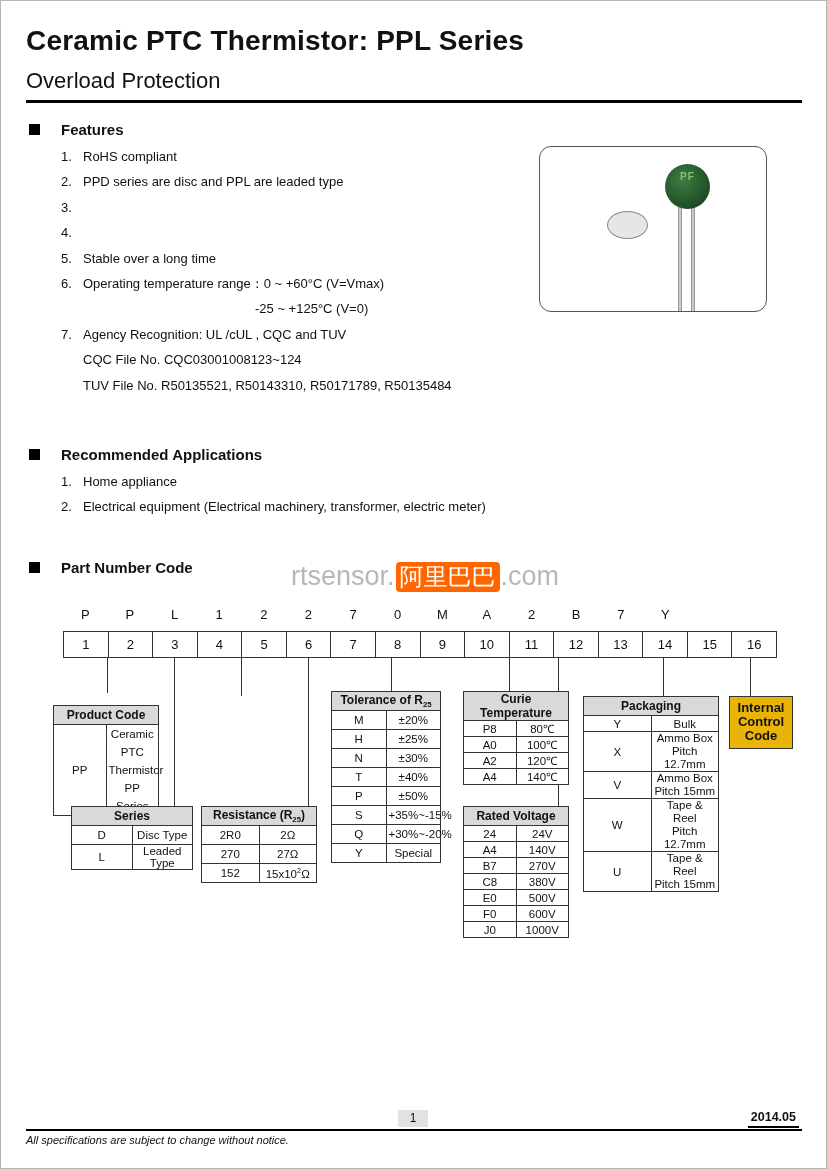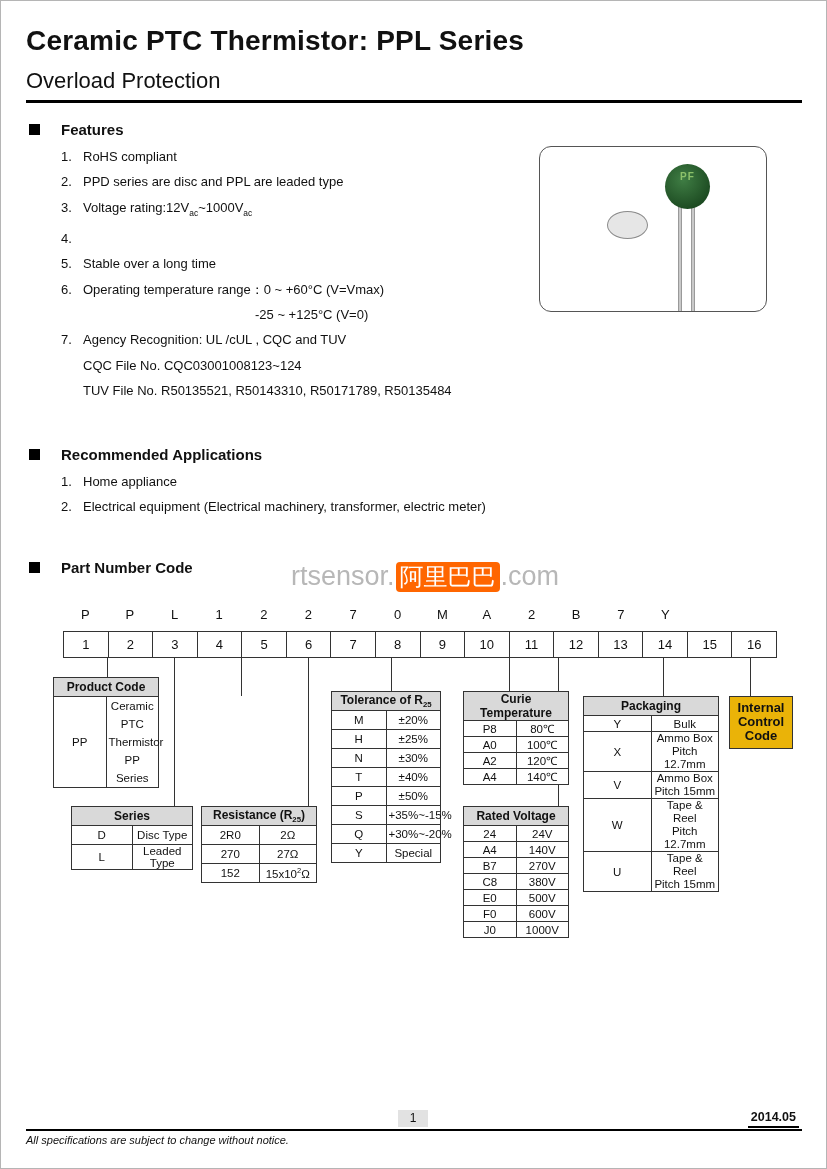--- a/index.html
+++ b/index.html
@@ -45,21 +45,21 @@
   .boxes-row .bcell:first-child { border-left:none; }
 
   .conn { position:absolute; width:1px; background:#333; top:657px; }
 
   
   table.t { position:absolute; border-collapse:collapse; background:#fff; table-layout:fixed; }
   .t th, .t td { border:1px solid #333; }
   .t th { background:#d9d9d9; font-weight:bold; font-size:12px; height:19px; padding:0 2px; text-align:center; }
   .t td { font-size:11.5px; text-align:center; padding:0 2px; }
 
-  .product-code { left:52px; top:676px; width:106px; }
+  .product-code { left:52px; top:704px; width:106px; }
   .product-code td { height:56px; }
   .product-code .code { width:26px; }
   .product-code .multiline div { line-height:18px; }
 
   .series-t { left:70px; top:805px; width:122px; }
   .series-t td { height:19px; }
   .series-t .code { width:30px; }
 
   .dimensions-t { left:190px; top:695px; width:92px; }
   .dimensions-t td { height:21px; }
@@ -114,21 +114,20 @@
     <div class="item">
       <span class="num">1.</span>
       <span class="txt">RoHS compliant</span>
     </div>
     <div class="item">
       <span class="num">2.</span>
       <span class="txt">PPD series are disc and PPL are leaded type</span>
     </div>
     <div class="item">
       <span class="num">3.</span>
-      <span class="txt"><span>Voltage rating:12V</span><sub>ac</sub><span>~1000V</span><sub>ac</sub></span>
     </div>
     <div class="item">
       <span class="num">4.</span>
     </div>
     <div class="item">
       <span class="num">5.</span>
       <span class="txt">Stable over a long time</span>
     </div>
     <div class="item">
       <span class="num">6.</span>

